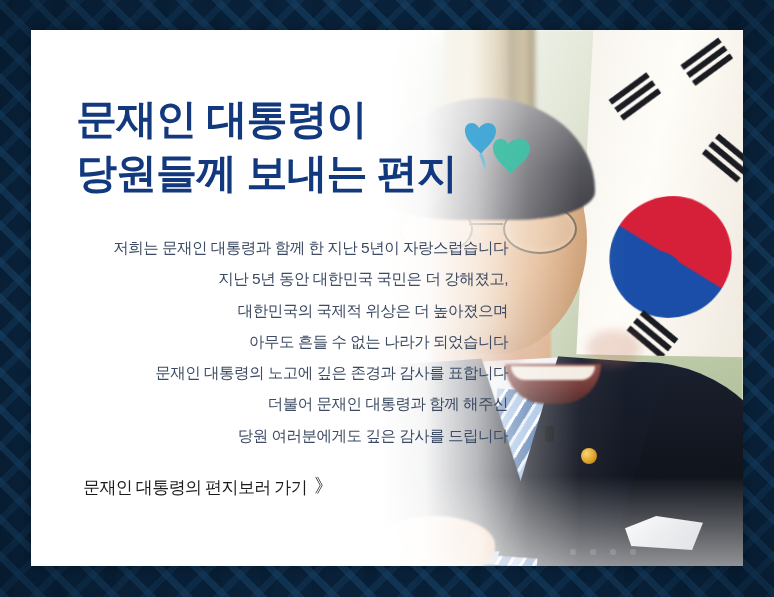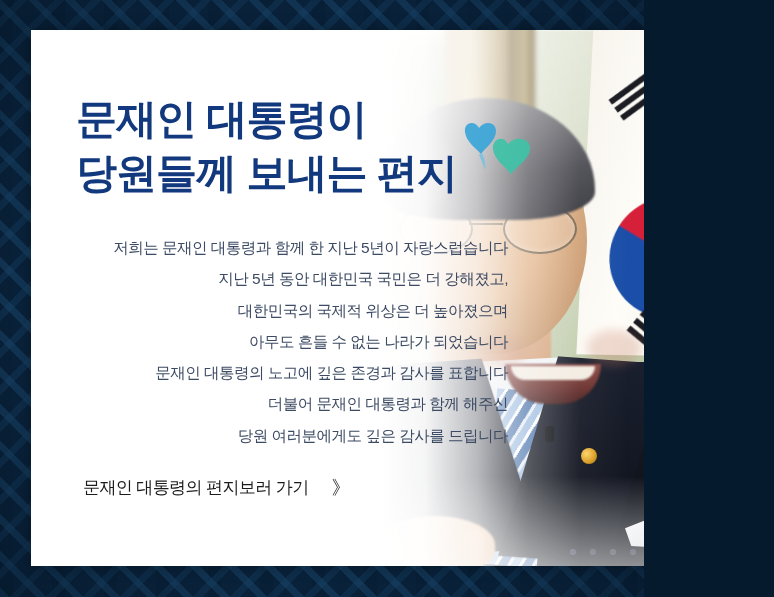--- a/index.html
+++ b/index.html
@@ -7,21 +7,21 @@
     margin: 0;
     padding: 0;
     background: #061a2e;
   }
   body {
     font-family: "Liberation Sans", "DejaVu Sans", sans-serif;
   }
 
   #banner {
     position: relative;
-    width: 644px;
+    width: 774px;
     height: 597px;
     overflow: hidden;
     background-color: #ec4899;
   }
 
   
   .bg-pattern {
     position: absolute;
     inset: 0;
     background-color: #09233d;
@@ -413,30 +413,30 @@
     letter-spacing: -0.5px;
     white-space: pre-line;
     text-align: right;
   }
 
   .cta {
     position: absolute;
     left: 48px;
     top: 440px;
     display: inline-flex;
-    align-items: center;
-    gap: 23px;
+    gap: 7px;
     color: #1b1b1b;
     font-size: 17px;
     letter-spacing: -0.6px;
     cursor: pointer;
     text-decoration: none;
     background: transparent;
     border: 0;
     padding: 6px 4px;
+    font-family: Liberation Serif, serif;
   }
   .cta .chev {
     font-size: 19px;
     line-height: 1;
     color: #1b1b1b;
   }
 </style>
 </head>
 <body>
 

